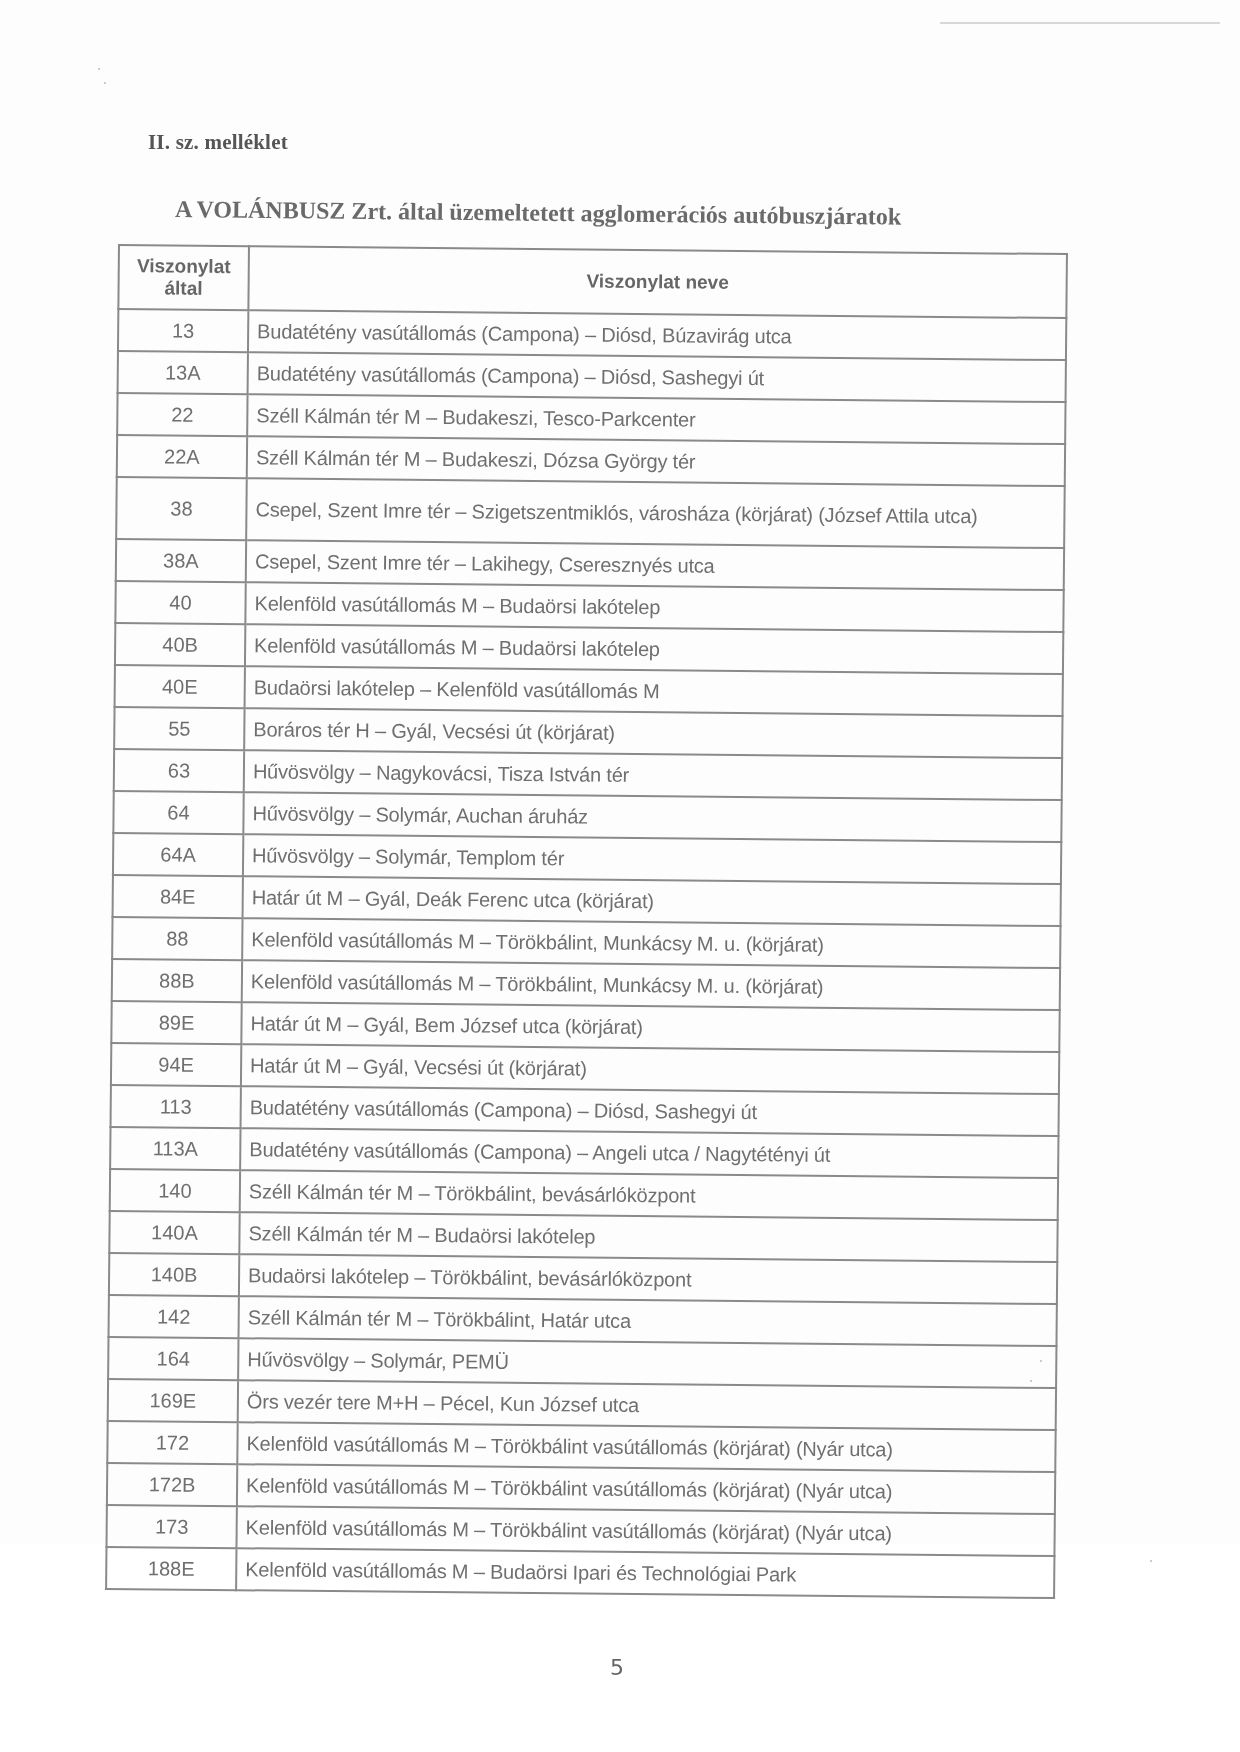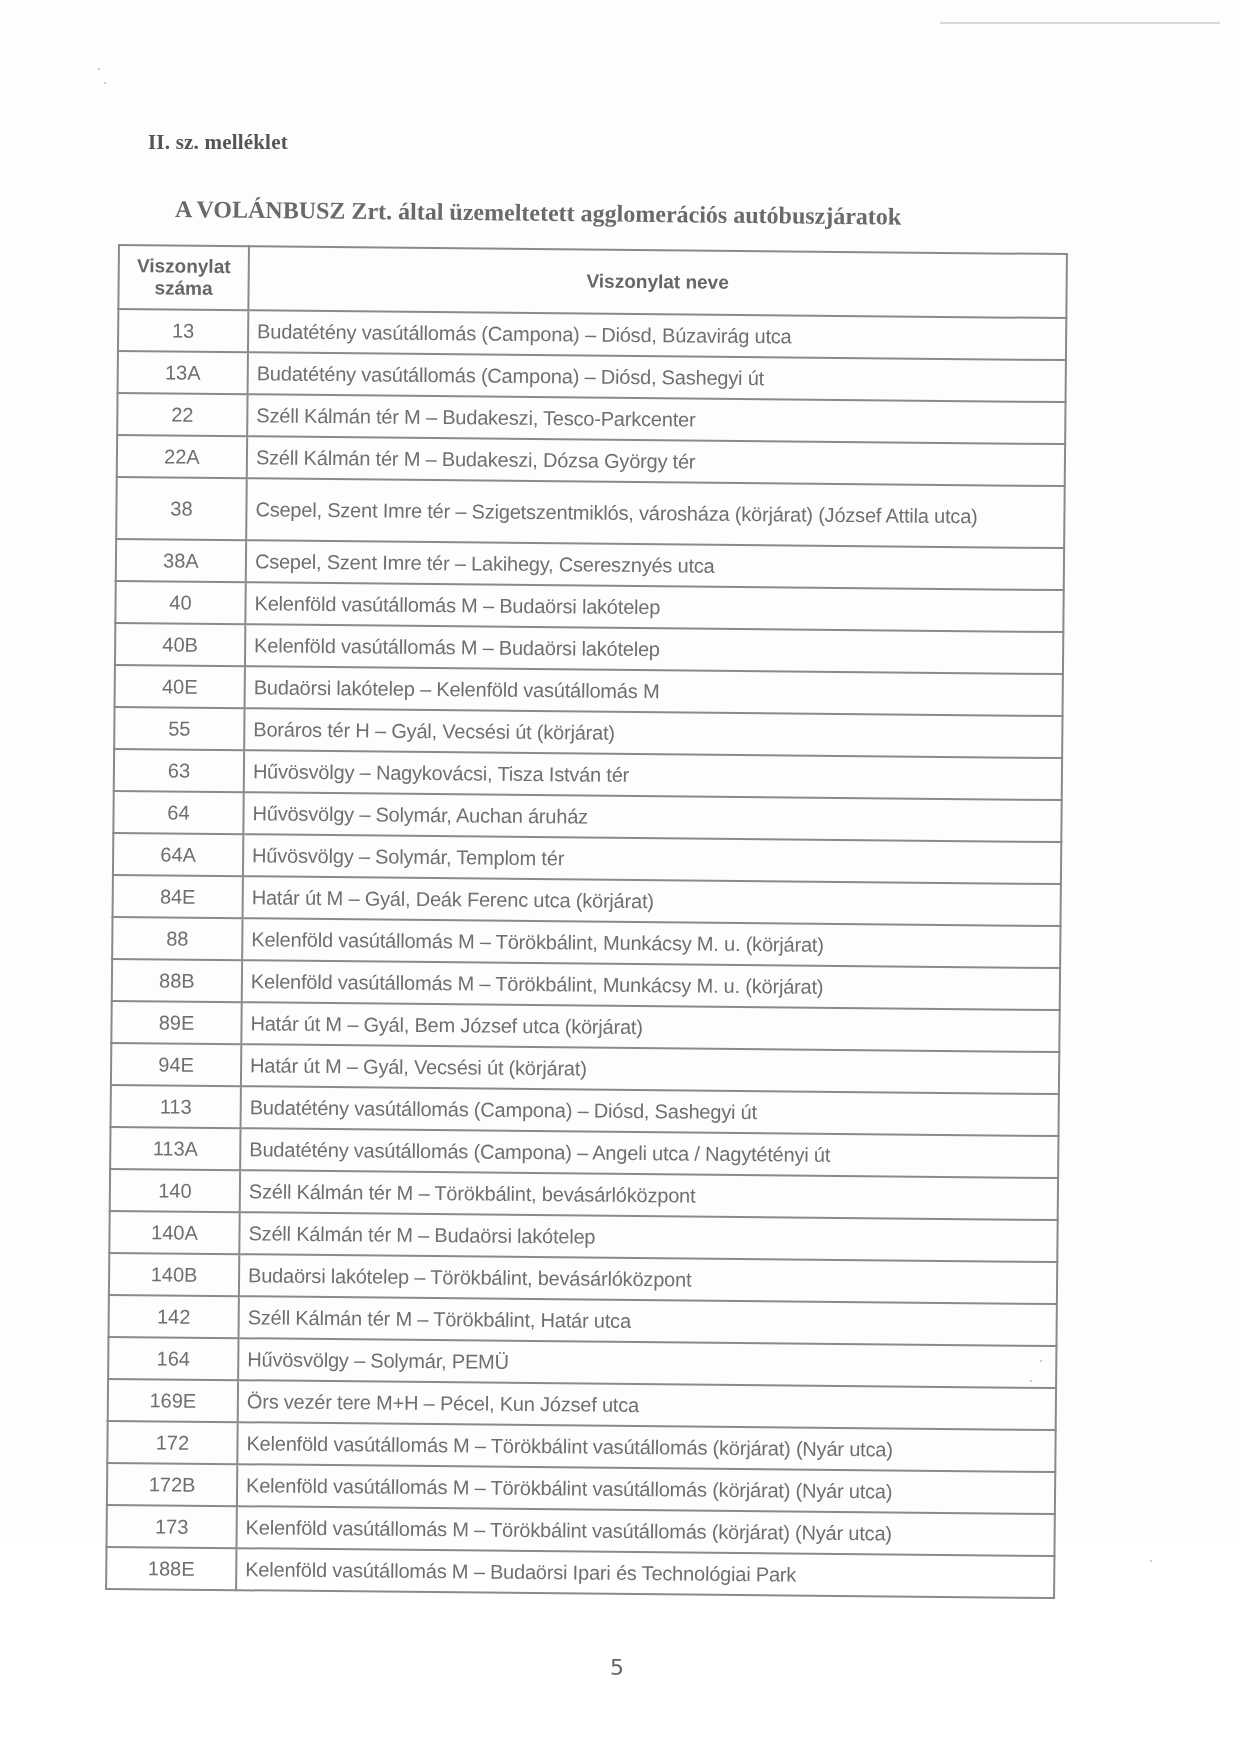--- a/index.html
+++ b/index.html
@@ -121,21 +121,21 @@
   <div class="table-wrap">
     <table class="routes">
       <colgroup>
         <col class="num">
         <col class="name">
       </colgroup>
       <thead>
         <tr>
           <th class="num-h">
             <span>Viszonylat</span><br>
-            <span>száma</span>
+            <span>által</span>
           </th>
           <th class="name-h">Viszonylat neve</th>
         </tr>
       </thead>
       <tbody id="routes-body">
           <tr>
             <td class="num">13</td>
             <td class="name">Budatétény vasútállomás (Campona) – Diósd, Búzavirág utca</td>
           </tr>
           <tr>

